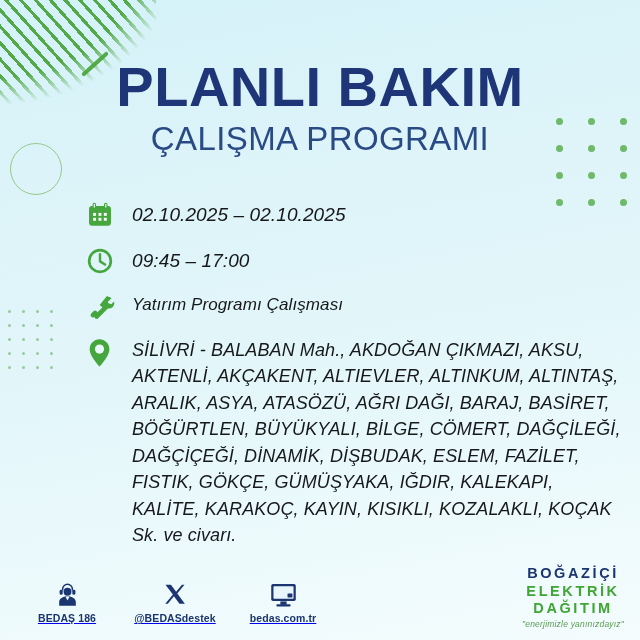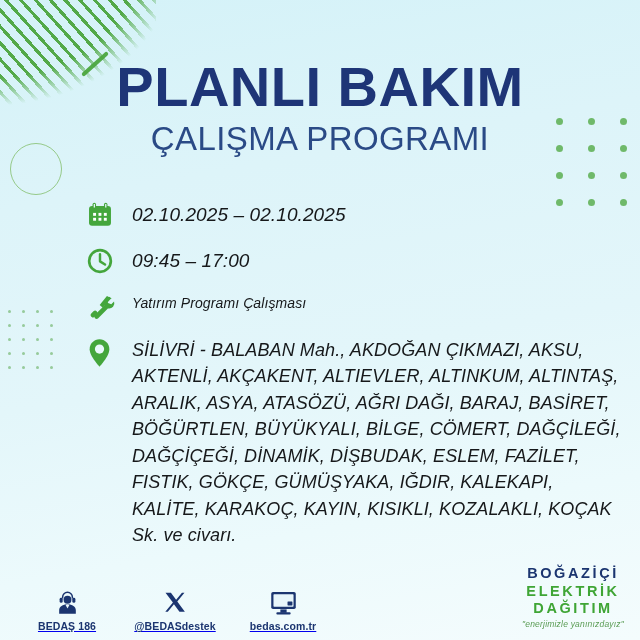--- a/index.html
+++ b/index.html
@@ -121,21 +121,21 @@
     font-style: italic;
   }
   .row-icon {
     flex: 0 0 46px;
     height: 34px;
     display: flex;
     align-items: center;
     justify-content: flex-start;
   }
   .row-text {
-    font-size: 14px;
+    font-size: 17px;
     color: #16181a;
     line-height: 1.33;
     padding-top: 4px;
     letter-spacing: .1px;
   }
   #row-address .row-text {
     font-size: 18px;
     line-height: 1.47;
     padding-top: 1px;
   }
@@ -145,21 +145,21 @@
   
   #footer {
     position: absolute;
     left: 0; right: 0;
     bottom: 0;
     height: 74px;
   }
   #footer-links {
     position: absolute;
     left: 24px;
-    bottom: 8px;
+    bottom: 16px;
     display: flex;
     align-items: flex-end;
     gap: 22px;
   }
   .flink {
     display: flex;
     flex-direction: column;
     align-items: center;
     width: 86px;
   }

